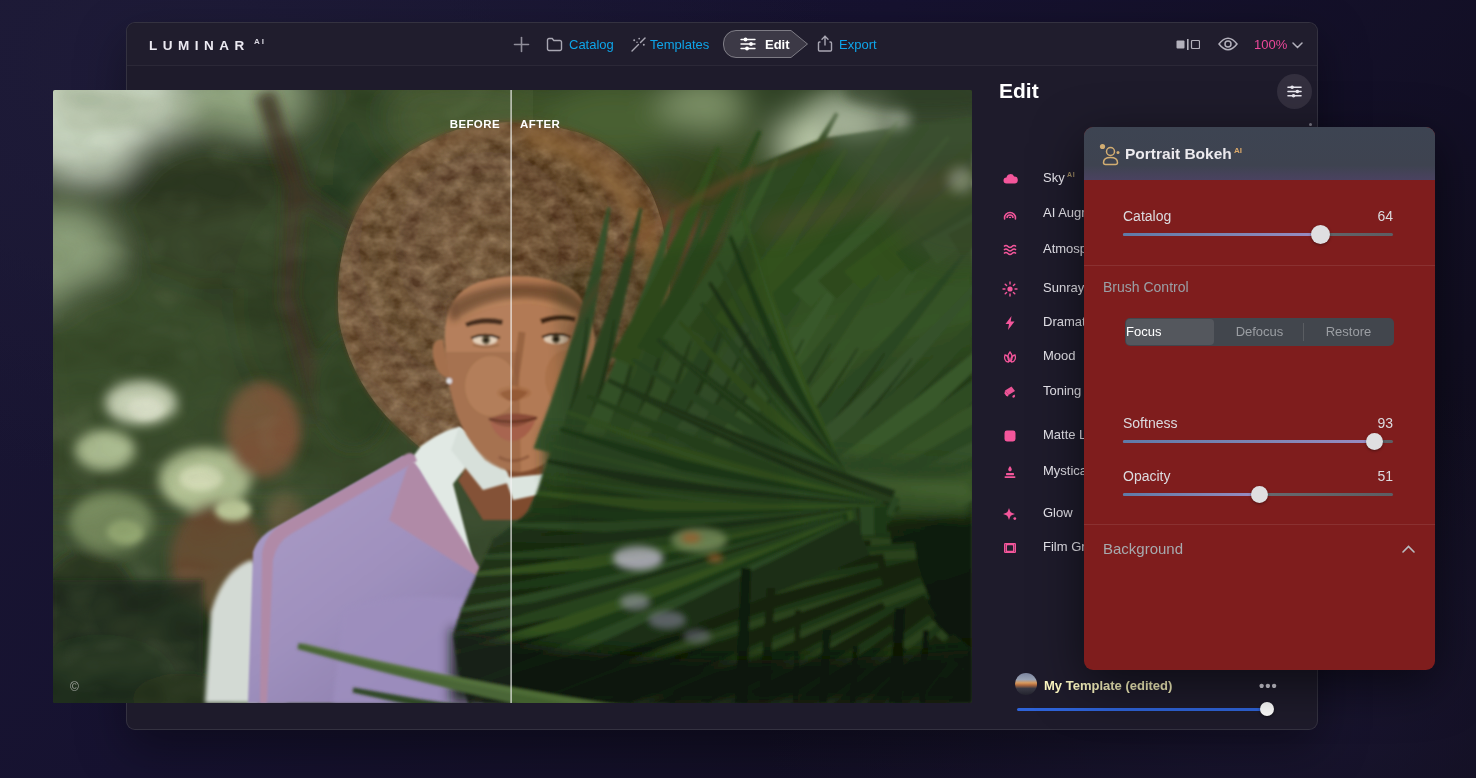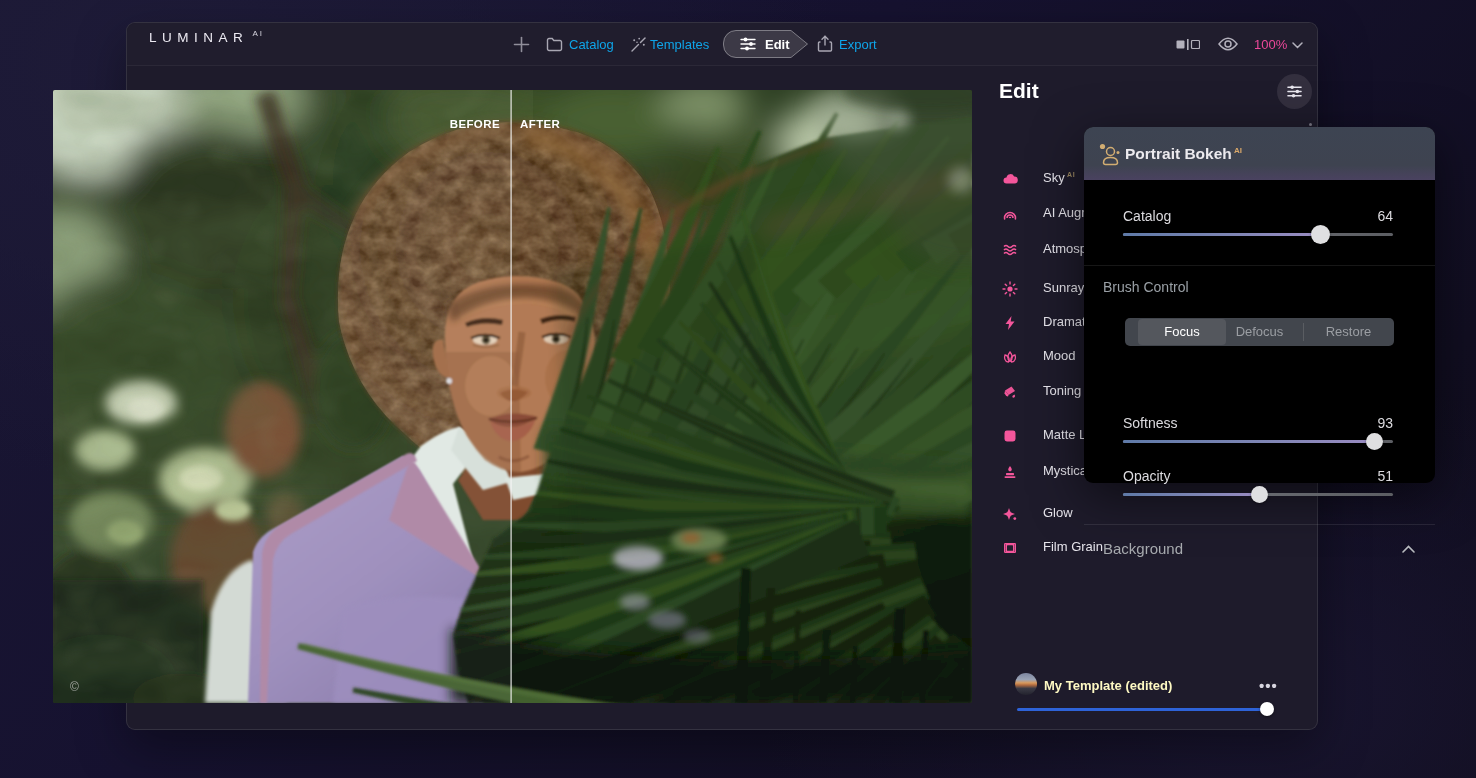--- a/index.html
+++ b/index.html
@@ -10,21 +10,21 @@
 .window{position:absolute;left:126px;top:22px;width:1192px;height:708px;border-radius:9px;background:#1e1b2b;border:1px solid rgba(255,255,255,0.10);box-shadow:0 18px 50px rgba(0,0,0,0.38)}
 .topbar{position:absolute;left:0;top:0;width:100%;height:43px;border-radius:9px 9px 0 0;background:#201d2d;border-bottom:1px solid rgba(255,255,255,0.05)}
 .tlabel{font-size:13px;color:#0ea5e9;position:absolute;top:14px;white-space:nowrap}
 .ticon{position:absolute;top:13px}
 </style></head>
 <body>
 <div class="bg"></div>
 
 <div class="window">
   <div class="topbar">
-    <div style="position:absolute;left:22px;top:6px;font-size:13.5px;font-weight:normal;letter-spacing:5.5px;color:#eceaf2">LUMINAR<span style="font-size:8px;vertical-align:6px;letter-spacing:2px;color:#d6d4de">&nbsp;AI</span></div>
+    <div style="position:absolute;left:22px;top:14px;font-size:13.5px;font-weight:bold;letter-spacing:5.5px;color:#eceaf2">LUMINAR<span style="font-size:8px;vertical-align:6px;letter-spacing:2px;color:#d6d4de">&nbsp;AI</span></div>
 
     <svg class="ticon" style="left:386px;top:13px" width="17" height="17" viewBox="0 0 17 17">
         <g stroke="#908e9a" stroke-width="1.6" stroke-linecap="round">
           <line x1="8.5" y1="1.5" x2="8.5" y2="15.5"></line>
           <line x1="1.5" y1="8.5" x2="15.5" y2="8.5"></line>
         </g>
       </svg>
 
     <svg class="ticon" style="left:419px;top:14px" width="17" height="15" viewBox="0 0 17 15">
         <path d="M1.5 3 a1.5 1.5 0 0 1 1.5-1.5 h3.2 l1.6 2 h6.2 a1.5 1.5 0 0 1 1.5 1.5 v7 a1.5 1.5 0 0 1-1.5 1.5 h-11 a1.5 1.5 0 0 1-1.5-1.5 Z" fill="none" stroke="#a9a7b3" stroke-width="1.4"></path>
@@ -545,21 +545,21 @@
 </g>
 
 <rect x="0" y="0" width="458" height="613" fill="#ffffff" opacity="0.045"></rect>
 <rect x="457.5" y="0" width="1.2" height="613" fill="#f4f4f4" opacity="0.92"></rect>
 <text x="447" y="38" text-anchor="end" font-family="Liberation Sans, sans-serif" font-size="11.5" font-weight="bold" fill="#ffffff" letter-spacing="0.4">BEFORE</text>
 <text x="467" y="38" font-family="Liberation Sans, sans-serif" font-size="11.5" font-weight="bold" fill="#ffffff" letter-spacing="0.4">AFTER</text>
 <text x="17" y="601" font-family="Liberation Sans, sans-serif" font-size="12" fill="#cccccc" opacity="0.75">©</text>
 </g>
 </svg>
 
-<div style="position:absolute;left:1084px;top:127px;width:351px;height:356px;border-radius:9px;background:#000000;box-shadow:0 14px 50px rgba(0,0,0,0.55)">
+<div style="position:absolute;left:1084px;top:127px;width:351px;height:543px;border-radius:9px;background:#7f1d1d;box-shadow:0 14px 50px rgba(0,0,0,0.55)">
   <div style="position:absolute;left:0;top:0;width:100%;height:53px;border-radius:9px 9px 0 0;background:linear-gradient(180deg,#3d4452 0%,#3e4350 72%,#4a4260 100%)"></div>
   <svg style="position:absolute;left:14px;top:15px" width="25" height="24" viewBox="0 0 25 24">
       <g stroke="#d2ad72" stroke-width="1.5" fill="none">
         <circle cx="12.5" cy="9.5" r="4"></circle>
         <path d="M5.5 20.5 q0-5 7-5 q7 0 7 5 a2 2 0 0 1-2 2 h-10 a2 2 0 0 1-2-2 Z"></path>
       </g>
       <g fill="#d2ad72">
         <circle cx="4.5" cy="4.5" r="2.6"></circle>
         <circle cx="20" cy="10.5" r="1.5"></circle>
       </g>
@@ -570,21 +570,21 @@
   <div style="position:absolute;left:0;top:0;font-size:14px;color:#dcdbdf">Catalog</div>
   <div style="position:absolute;right:0;top:0;font-size:14px;color:#dcdbdf">64</div>
   <div style="position:absolute;left:0;top:25px;width:270px;height:3px;border-radius:2px;background:linear-gradient(90deg,#72757b,#5c5e63)"></div>
   <div style="position:absolute;left:0;top:25px;width:197px;height:3px;border-radius:2px;background:linear-gradient(90deg,#5f7aa8 0%,#7e85b4 55%,#9a8cc2 100%)"></div>
   <div style="position:absolute;left:188px;top:17px;width:19.0px;height:19.0px;border-radius:50%;background:#dfdfe1;box-shadow:0 1px 3px rgba(0,0,0,0.4)"></div>
 </div>
   <div style="position:absolute;left:0;top:138px;width:100%;height:1px;background:rgba(255,255,255,0.09)"></div>
   <div style="position:absolute;left:19px;top:152px;font-size:14px;color:#9aa0a6">Brush Control</div>
 
   <div style="position:absolute;left:41px;top:191px;width:269px;height:28px;border-radius:5px;background:#42464d">
-    <div style="position:absolute;left:13px;top:1px;width:88px;height:26px;border-radius:4px;background:#54575d;text-align:center;line-height:26px;font-size:13px;color:#ffffff">Focus</div>
+    <div style="position:absolute;left:1px;top:1px;width:88px;height:26px;border-radius:4px;background:#54575d;text-align:left;line-height:26px;font-size:13px;color:#ffffff">Focus</div>
     <div style="position:absolute;left:90px;top:0;width:89px;text-align:center;line-height:28px;font-size:13px;color:#9b9ea3">Defocus</div>
     <div style="position:absolute;left:178px;top:5px;width:1px;height:18px;background:#5a5d62"></div>
     <div style="position:absolute;left:179px;top:0;width:89px;text-align:center;line-height:28px;font-size:13px;color:#9b9ea3">Restore</div>
   </div>
 
 
 <div style="position:absolute;left:39px;top:288px;width:270px;height:40px">
   <div style="position:absolute;left:0;top:0;font-size:14px;color:#dcdbdf">Softness</div>
   <div style="position:absolute;right:0;top:0;font-size:14px;color:#dcdbdf">93</div>
   <div style="position:absolute;left:0;top:25px;width:270px;height:3px;border-radius:2px;background:linear-gradient(90deg,#72757b,#5c5e63)"></div>

